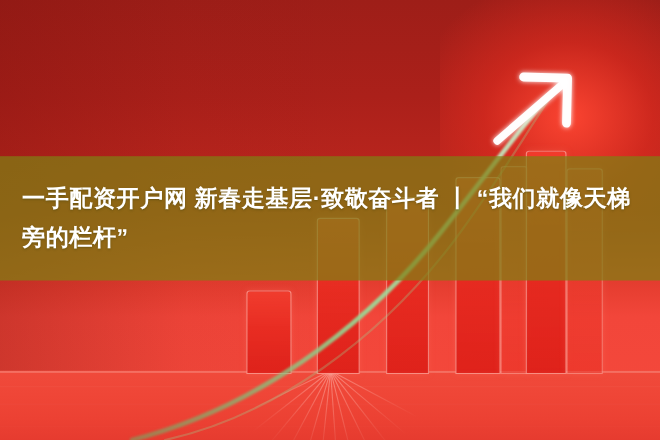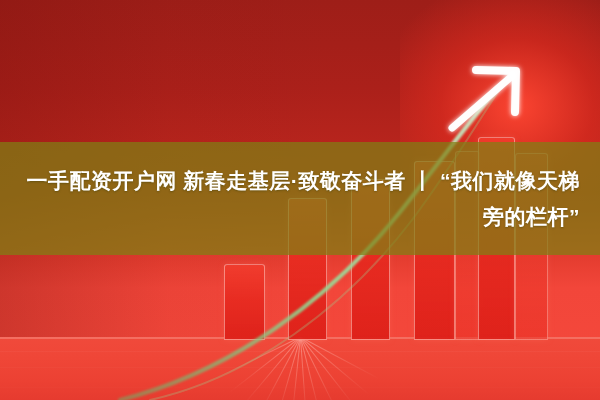--- a/index.html
+++ b/index.html
@@ -67,21 +67,21 @@
   .curve{position:absolute;left:0;top:0;width:600px;height:400px;pointer-events:none;}
 
   
   .band{
     position:absolute;left:0;top:142px;width:600px;height:113px;
     background:rgba(128,128,20,0.72);
     display:flex;align-items:center;justify-content:center;
   }
   .band-text{
     width:560px;
-    text-align:right;
+    text-align:left;
     color:#ffffff;
     font-size:21px;
     font-weight:bold;
     line-height:36px;
     letter-spacing:0.5px;
     text-shadow:0 1px 2px rgba(60,60,10,0.45);
   }
 </style>
 </head>
 <body>

